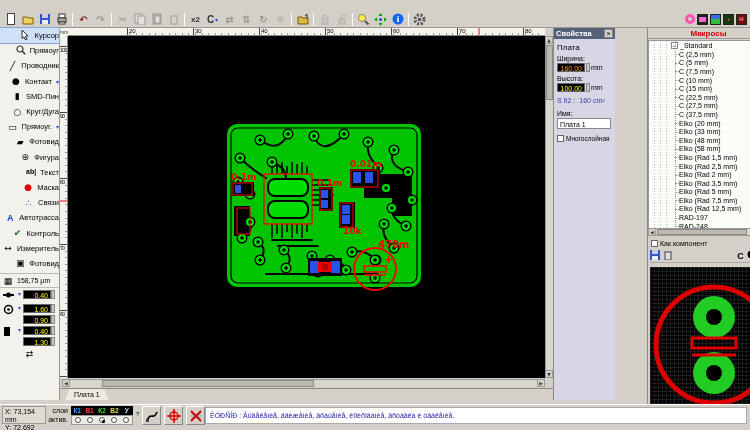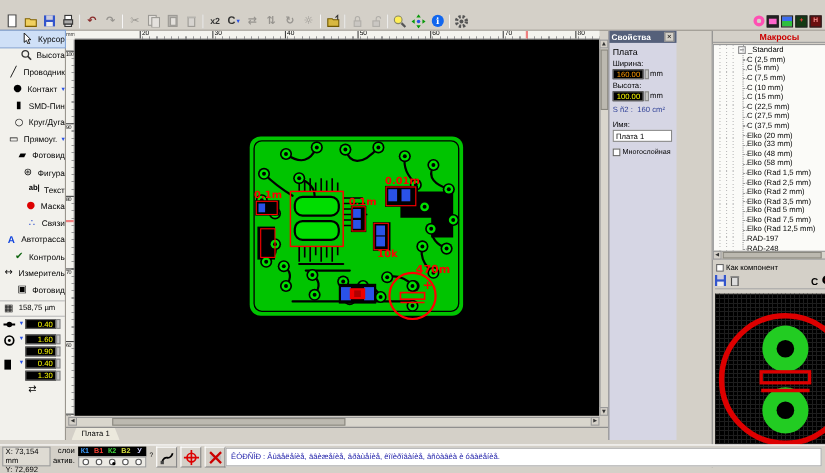--- a/index.html
+++ b/index.html
@@ -224,21 +224,21 @@
         <span class="ticon"><svg width="9" height="10">
             <path d="M1,0 L7,6 L4.5,6.2 L6,9.5 L4.5,10 L3,6.8 L1,8.5 Z" fill="#fff" stroke="#000" stroke-width="0.8"></path>
           </svg></span>
         <span>Курсор</span>
       </div>
     <div class="tool">
         <span class="ticon"><svg width="10" height="10">
             <circle cx="4" cy="4" r="3" fill="none" stroke="#333" stroke-width="1.2"></circle>
             <line x1="6.3" y1="6.3" x2="9.3" y2="9.3" stroke="#333" stroke-width="1.5"></line>
           </svg></span>
-        <span>Высота</span>
+        <span>Прямоуг</span>
       </div>
     <div class="tool">
         <span class="ticon g" style="font-weight:bold">╱</span>
         <span>Проводник</span>
       </div>
     <div class="tool">
         <span class="ticon g">●</span>
         <span>Контакт</span>
         <span class="caret g">▾</span>
       </div>

